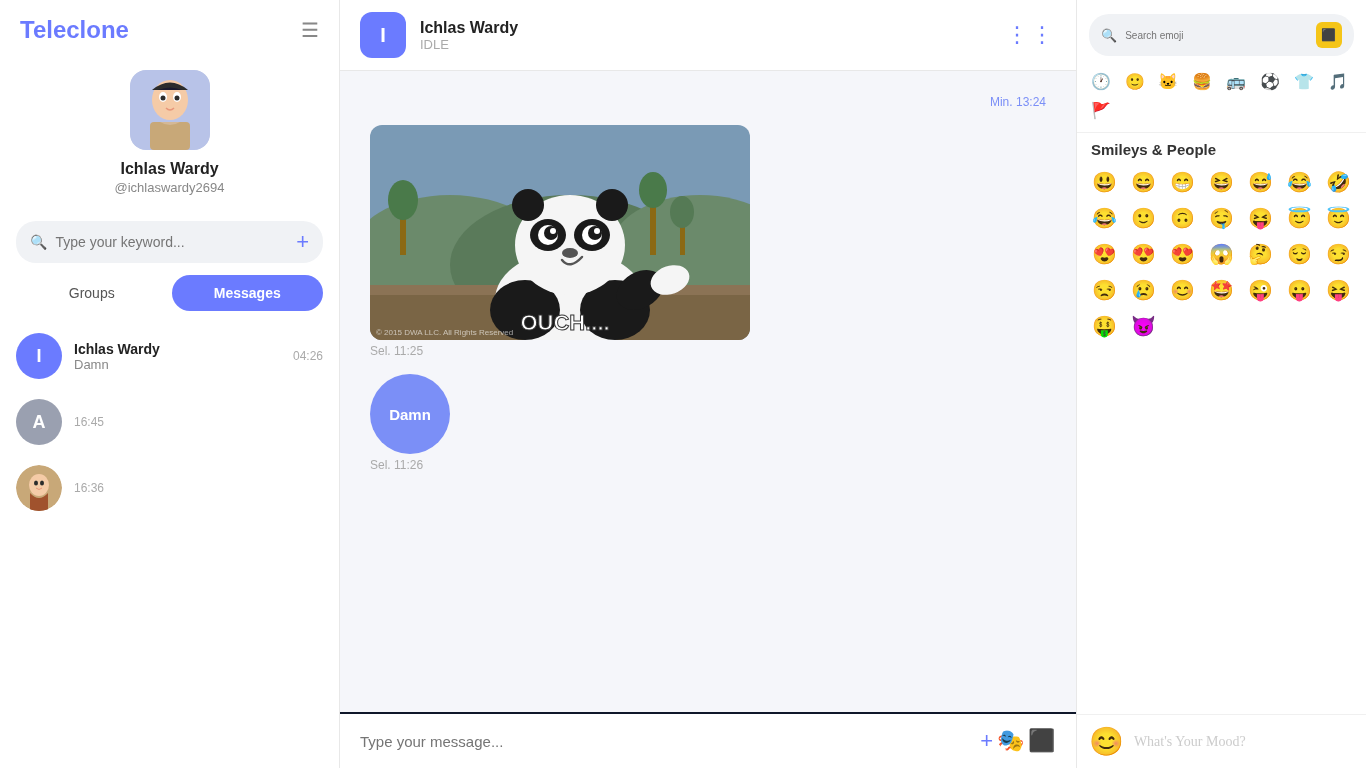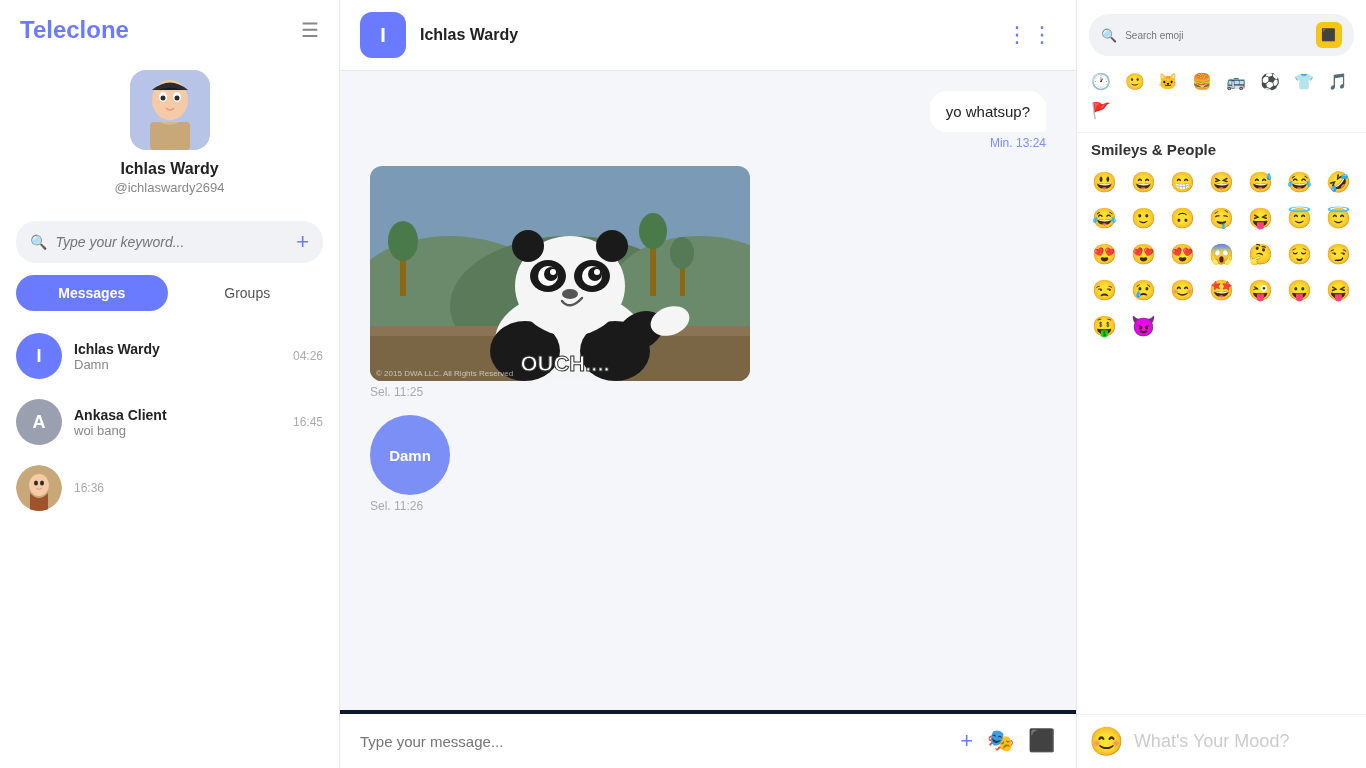--- a/index.html
+++ b/index.html
@@ -9,21 +9,21 @@
     #sidebar { width: 340px; background: #fff; display: flex; flex-direction: column; border-right: 1px solid #e8e8e8; flex-shrink: 0; }
     #sidebar-header { padding: 16px 20px; display: flex; align-items: center; justify-content: space-between; }
     #app-title { color: #6b7bff; font-size: 24px; font-weight: 700; }
     #menu-icon { font-size: 20px; color: #888; cursor: pointer; }
     #profile-section { display: flex; flex-direction: column; align-items: center; padding: 10px 0 18px; }
     #profile-avatar { width: 80px; height: 80px; border-radius: 16px; background: #c8cfe8; overflow: hidden; display: flex; align-items: center; justify-content: center; margin-bottom: 10px; }
     #profile-name { font-weight: 700; font-size: 16px; color: #222; }
     #profile-handle { color: #888; font-size: 13px; margin-top: 2px; }
     #search-bar { margin: 8px 16px 12px; display: flex; align-items: center; background: #f0f2f5; border-radius: 20px; padding: 8px 14px; gap: 8px; }
     #search-icon { color: #aaa; font-size: 14px; }
-    #search-input { border: none; background: transparent; outline: none; flex: 1; font-size: 14px; color: #555; font-style: italic; }
+    #search-input { border: none; background: transparent; outline: none; flex: 1; font-size: 14px; color: #555; }
     #add-icon { color: #6b7bff; font-size: 20px; cursor: pointer; font-weight: 300; }
     #tabs { display: flex; margin: 0 16px 12px; gap: 4px; }
     #tab-messages { flex: 1; background: #6b7bff; color: #fff; border: none; border-radius: 20px; padding: 10px 0; font-size: 14px; font-weight: 600; cursor: pointer; }
     #tab-groups { flex: 1; background: transparent; color: #555; border: none; border-radius: 20px; padding: 10px 0; font-size: 14px; font-weight: 500; cursor: pointer; }
     #contacts-list { flex: 1; overflow-y: auto; }
     .contact-item { display: flex; align-items: center; padding: 10px 16px; cursor: pointer; gap: 12px; }
     .contact-avatar { width: 46px; height: 46px; border-radius: 50%; display: flex; align-items: center; justify-content: center; font-weight: 700; font-size: 18px; color: #fff; flex-shrink: 0; overflow: hidden; }
     .contact-avatar.blue { background: #6b7bff; }
     .contact-avatar.gray { background: #9aa0b0; }
     .contact-info { flex: 1; min-width: 0; }
@@ -46,21 +46,21 @@
     .message-sent { align-self: flex-end; max-width: 60%; }
     .message-received { align-self: flex-start; max-width: 60%; }
     .bubble-sent { background: #fff; border-radius: 16px 16px 4px 16px; padding: 12px 16px; font-size: 15px; color: #222; }
     .bubble-image { border-radius: 12px; overflow: hidden; max-width: 380px; }
     .bubble-damn { background: #7b8ff7; border-radius: 50%; width: 80px; height: 80px; display: flex; align-items: center; justify-content: center; color: #fff; font-weight: 700; font-size: 15px; }
     .message-time { font-size: 12px; color: #aaa; margin-top: 4px; text-align: right; }
     .message-time.left { text-align: left; }
     .time-sent { color: #7b8ff7; font-size: 12px; margin-top: 4px; text-align: right; }
 
     
-    #input-bar { background: #fff; padding: 14px 20px; display: flex; align-items: center; gap: 14px; border-top: 4px solid #0f172a; }
+    #input-bar { background: #fff; padding: 14px 20px; display: flex; align-items: center; gap: 4px; border-top: 2px solid #0f172a; }
     #message-input { flex: 1; border: none; outline: none; font-size: 15px; color: #888; background: transparent; }
     #input-plus { color: #6b7bff; font-size: 22px; cursor: pointer; }
     #input-emoji { color: #6b7bff; font-size: 22px; cursor: pointer; }
     #input-send { color: #6b7bff; font-size: 20px; cursor: pointer; }
 
     
     #emoji-panel { width: 290px; background: #fff; border-left: 1px solid #e8e8e8; display: flex; flex-direction: column; flex-shrink: 0; }
     #emoji-search-bar { margin: 14px 12px 8px; display: flex; align-items: center; background: #f0f2f5; border-radius: 20px; padding: 8px 12px; gap: 8px; }
     #emoji-search-icon { color: #aaa; font-size: 13px; }
     #emoji-search-input { flex: 1; border: none; background: transparent; outline: none; font-size: 14px; color: #555; }
@@ -105,41 +105,37 @@
     <div id="profile-handle">@ichlaswardy2694</div>
   </div>
 
   <div id="search-bar">
     <span id="search-icon">🔍</span>
     <input id="search-input" type="text" style="border: none; background: transparent; outline: none; flex: 1 1 0%; font-size: 14px; color: rgb(85, 85, 85);" placeholder="Type your keyword...">
     <span id="add-icon" style="color:#6b7bff;font-size:22px;cursor:pointer;font-weight:300;">+</span>
   </div>
 
   <div id="tabs">
+    <button id="tab-groups">Groups</button>
     <button id="tab-messages">Messages</button>
-    <button id="tab-groups">Groups</button>
   </div>
 
   <div id="contacts-list">
 
     <div class="contact-item">
       <div class="contact-avatar blue">I</div>
       <div class="contact-info">
         <div class="contact-name">Ichlas Wardy</div>
         <div class="contact-preview">Damn</div>
       </div>
       <div class="contact-time">04:26</div>
     </div>
 
     <div class="contact-item">
       <div class="contact-avatar gray">A</div>
-      <div class="contact-info">
-        <div class="contact-name">Ankasa Client</div>
-        <div class="contact-preview">woi bang</div>
-      </div>
       <div class="contact-time">16:45</div>
     </div>
 
     <div class="contact-item">
       <div class="contact-avatar" style="overflow:hidden;">
         <svg width="46" height="46" viewBox="0 0 46 46" xmlns="http://www.w3.org/2000/svg">
           <circle cx="23" cy="23" r="23" fill="#c8a878"></circle>
           <ellipse cx="23" cy="20" rx="10" ry="11" fill="#f5cba7"></ellipse>
           <path d="M14 28 Q23 38 32 28 L32 46 L14 46 Z" fill="#a0522d"></path>
           <ellipse cx="20" cy="18" rx="2" ry="2.5" fill="#2c2c2c"></ellipse>
@@ -150,28 +146,28 @@
       <div class="contact-time">16:36</div>
     </div>
   </div>
 </div>
 
 <div id="chat-area">
   <div id="chat-header">
     <div id="chat-avatar">I</div>
     <div id="chat-user-info">
       <div id="chat-username">Ichlas Wardy</div>
+      <div id="chat-status">IDLE</div>
     </div>
     <div id="chat-more" style="color:#6b7bff;font-size:22px;cursor:pointer;letter-spacing:3px;">⋮⋮</div>
   </div>
 
   <div id="messages-area">
 
     <div class="message-sent">
-      <div class="bubble-sent">yo whatsup?</div>
       <div class="time-sent">Min. 13:24</div>
     </div>
 
     <div class="message-received">
       <div class="bubble-image" style="width:380px;height:215px;border-radius:12px;overflow:hidden;position:relative;">
         
         <svg width="380" height="215" viewBox="0 0 380 215" xmlns="http://www.w3.org/2000/svg">
 
           <rect width="380" height="215" fill="#7a9ab5"></rect>
 
@@ -290,15 +286,15 @@
       <span class="emoji-cell">😜</span>
       <span class="emoji-cell">😛</span>
       <span class="emoji-cell">😝</span>
       <span class="emoji-cell">🤑</span>
       <span class="emoji-cell">😈</span>
     </div>
   </div>
 
   <div id="mood-section" style="padding:10px 12px;border-top:1px solid #f0f0f0;display:flex;align-items:center;gap:10px;background:#fff;">
     <span id="mood-emoji" style="font-size:28px;">😊</span>
-    <span id="mood-text" style="font-size:18px;color:#ccc;">What's Your Mood?</span>
+    <span id="mood-text" style="font-size:14px;color:#ccc;font-family:Liberation Serif, serif;">What's Your Mood?</span>
   </div>
 </div>
 
 </body></html>

